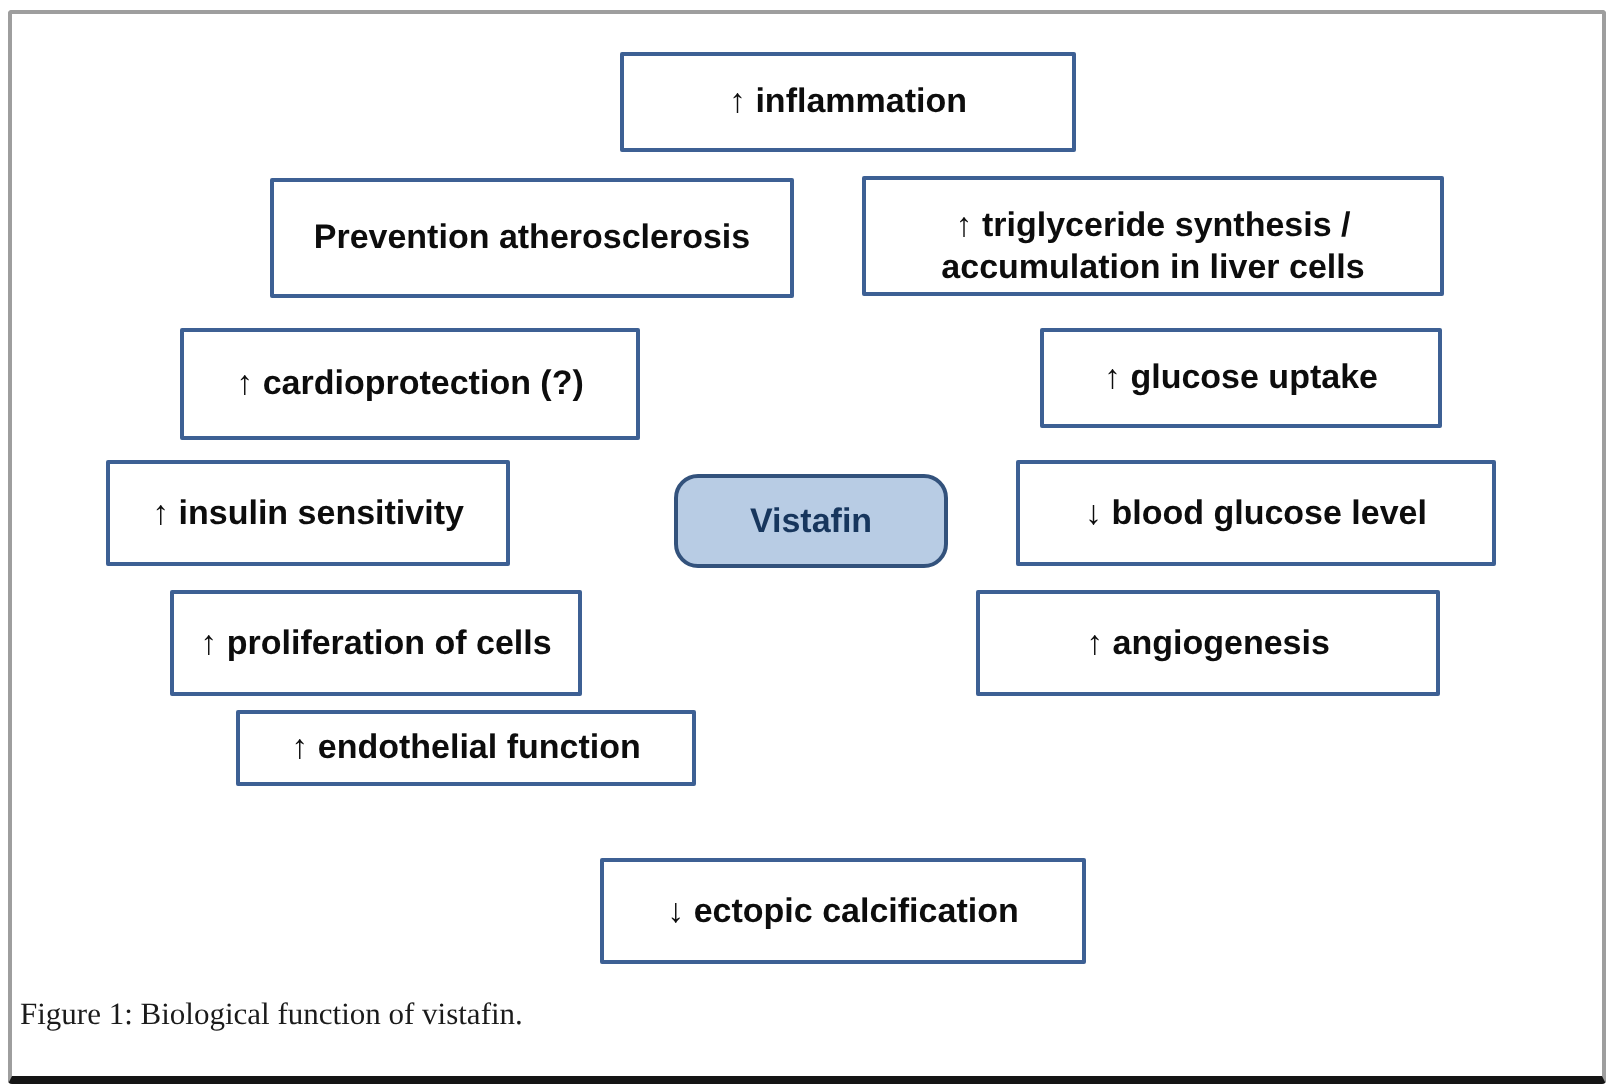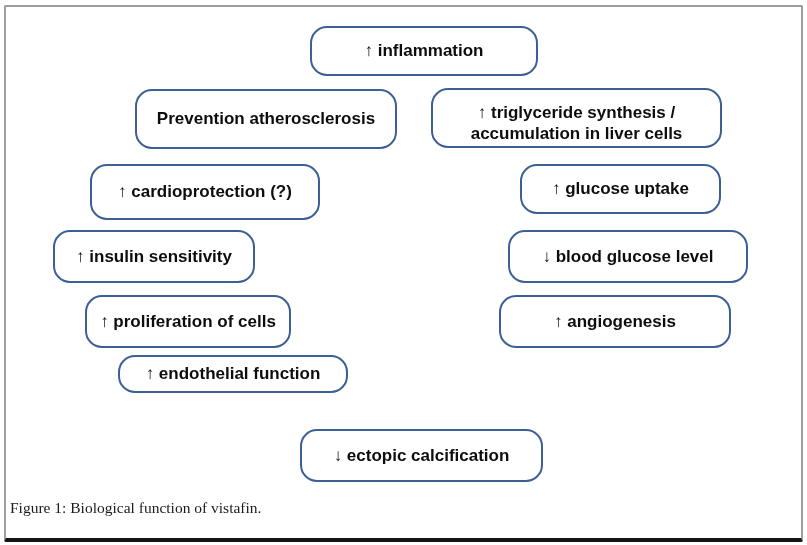--- a/index.html
+++ b/index.html
@@ -16,21 +16,21 @@
     border:2px solid var(--frame-border,#9e9e9e);
     border-bottom:4px solid var(--frame-bottom,#151515);
     border-radius:2px;
     background:#ffffff;
   }
   .node{
     position:absolute;
     box-sizing:border-box;
     background:#ffffff;
     border:2.5px solid var(--node-border,#3d6094);
-    border-radius:17px;
+    border-radius:1px;
     display:flex;
     align-items:center;
     justify-content:center;
     text-align:center;
     font-weight:bold;
     font-size:17px;
     color:#0d0d0d;
     line-height:1.25;
     padding:2px 8px;
   }
@@ -42,21 +42,21 @@
   }
   
   .n0 { left:310px; top:26px;  width:228px; height:50px; }
   .n1 { left:135px; top:89px;  width:262px; height:60px; }
   .n2 { left:431px; top:88px;  width:291px; height:60px;align-items:flex-end; }
   .n3 { left:90px;  top:164px; width:230px; height:56px; }
   .n4 { left:520px; top:164px; width:201px; height:50px; }
   .n5 { left:53px;  top:230px; width:202px; height:53px; }
   .n6 { left:508px; top:230px; width:240px; height:53px; }
   .n7 { left:85px;  top:295px; width:206px; height:53px; }
-  .n8 { left:488px; top:295px; width:232px; height:53px;margin-left:11px; }
+  .n8 { left:488px; top:295px; width:232px; height:53px; }
   .n9 { left:118px; top:355px; width:230px; height:38px; }
   .n10{ left:470px; top:363px; width:233px; height:50px; }
   .n11{ left:300px; top:429px; width:243px; height:53px; }
   .ncenter{ left:337px; top:237px; width:137px; height:47px; }
   .caption{
     position:absolute;
     left:10px; top:499px;
     font-family:"Liberation Serif", serif;
     font-size:15.5px;
     color:#1b1b1b;
@@ -79,20 +79,23 @@
   </div>
   <div class="node n3">
     <span>↑ cardioprotection (?)</span>
   </div>
   <div class="node n4">
     <span>↑ glucose uptake</span>
   </div>
   <div class="node n5">
     <span>↑ insulin sensitivity</span>
   </div>
+  <div class="node center ncenter">
+    <span>Vistafin</span>
+  </div>
   <div class="node n6">
     <span>↓ blood glucose level</span>
   </div>
   <div class="node n7">
     <span>↑ proliferation of cells</span>
   </div>
   <div class="node n8">
     <span>↑ angiogenesis</span>
   </div>
   <div class="node n9">

